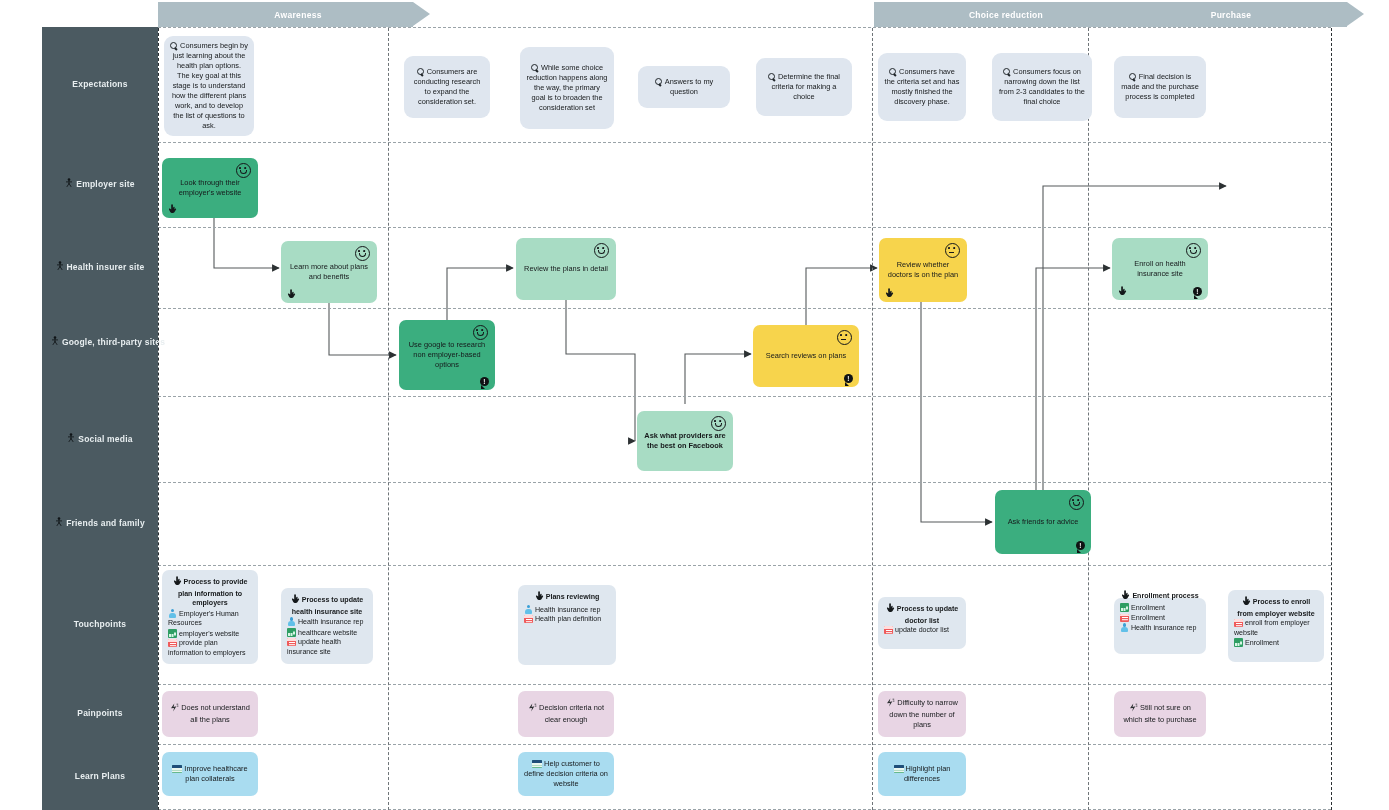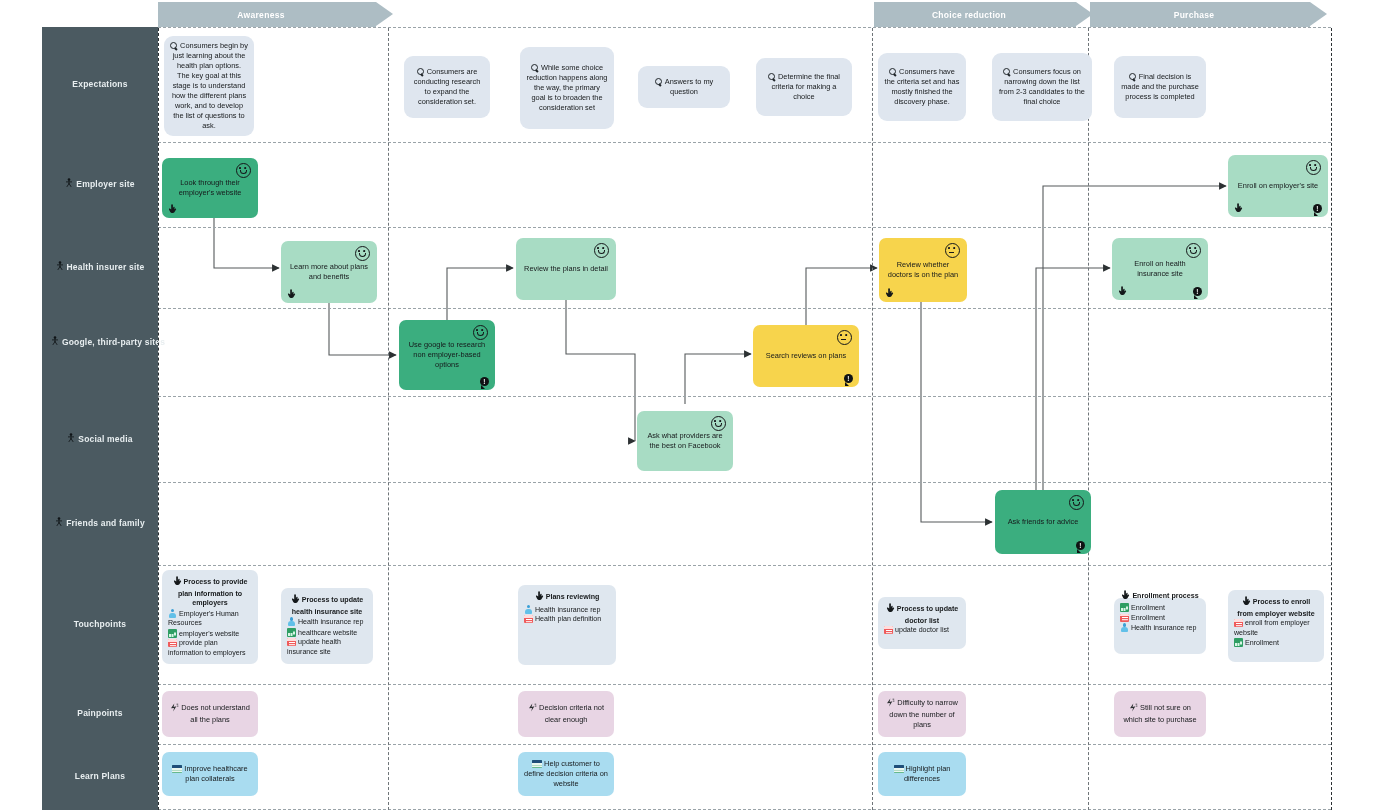--- a/index.html
+++ b/index.html
@@ -7,21 +7,21 @@
   #stage{position:relative;width:1389px;height:810px;overflow:hidden;background:#fff;}
 
   
   #lane-labels{position:absolute;left:42px;top:27px;width:116px;height:783px;background:#4b5a61;}
   .lane-label{position:absolute;left:0;width:116px;display:flex;align-items:center;justify-content:center;
               color:#e8eef0;font-size:8.5px;font-weight:bold;text-align:center;letter-spacing:.2px;line-height:1.35;}
   .lane-label .ppl{display:inline-block;margin-right:3px;font-size:9px;color:#0f1417;}
 
   
   .phase{position:absolute;top:2px;height:25px;background:#adbdc4;color:#ffffff;font-size:8.5px;font-weight:bold;
-         display:flex;align-items:center;justify-content:center;letter-spacing:.3px;}
+         display:flex;align-items:center;justify-content:center;letter-spacing:.3px;padding-left:37px;}
   .phase .ptxt{position:relative;left:-6px;}
   .phase:after{content:"";position:absolute;right:-17px;top:0;width:0;height:0;
                border-top:12.5px solid transparent;border-bottom:12.5px solid transparent;border-left:17px solid #adbdc4;}
 
   
   .hline{position:absolute;left:158px;right:58px;border-top:1px dashed #9aa3a8;height:0;}
   .vline{position:absolute;top:28px;bottom:0px;border-left:1px dashed #6e7478;width:0;}
   .vline.edge{border-left:1px dashed #2b3033;}
 
   
@@ -219,49 +219,41 @@
     </div>
     <div class="card act-dark" style="left: 399px; top: 320px; width: 96px; height: 70px;">
       <span class="ctext">Use google to research non employer-based options</span>
       <span class="face happy"></span>
       <span class="bubble"></span>
     </div>
     <div class="card act-light" style="left: 516px; top: 238px; width: 100px; height: 62px;">
       <span class="ctext">Review the plans in detail</span>
       <span class="face happy"></span>
     </div>
-    <div class="card act-light" style="left: 637px; top: 411px; width: 96px; height: 60px;">
+    <div class="card act-light" style="left: 637px; top: 411px; width: 96px; height: 60px; font-weight: bold;">
       <span class="ctext">Ask what providers are the best on Facebook</span>
       <span class="face happy"></span>
     </div>
     <div class="card yel" style="left: 753px; top: 325px; width: 106px; height: 62px;">
       <span class="ctext">Search reviews on plans</span>
       <span class="face neutral"></span>
       <span class="bubble"></span>
     </div>
     <div class="card yel" style="left: 879px; top: 238px; width: 88px; height: 64px;">
       <span class="ctext">Review whether doctors is on the plan</span>
       <span class="face neutral"></span>
       <span class="hand"><svg width="9" height="10" viewBox="0 0 9 10">
           <path d="M3.2 1.0 a0.85 0.85 0 0 1 1.7 0 L4.9 4.5 L5.3 3.2 a0.7 0.7 0 0 1 1.35 0.3 L6.3 5.4 L7.1 4.6 a0.65 0.65 0 0 1 0.95 0.85 L6.4 8.2 a2 2 0 0 1 -1.6 0.75 L3.6 8.95 a1.9 1.9 0 0 1 -1.5 -1.1 L1.0 5.4 a0.7 0.7 0 0 1 1.15 -0.75 L3.2 5.6 Z" fill="#14181a"></path>
         </svg></span>
     </div>
     <div class="card act-dark" style="left: 995px; top: 490px; width: 96px; height: 64px;">
       <span class="ctext">Ask friends for advice</span>
       <span class="face happy"></span>
       <span class="bubble"></span>
     </div>
-    <div class="card act-light" style="left: 1228px; top: 155px; width: 100px; height: 62px;">
-      <span class="ctext">Enroll on employer's site</span>
-      <span class="face happy"></span>
-      <span class="hand"><svg width="9" height="10" viewBox="0 0 9 10">
-          <path d="M3.2 1.0 a0.85 0.85 0 0 1 1.7 0 L4.9 4.5 L5.3 3.2 a0.7 0.7 0 0 1 1.35 0.3 L6.3 5.4 L7.1 4.6 a0.65 0.65 0 0 1 0.95 0.85 L6.4 8.2 a2 2 0 0 1 -1.6 0.75 L3.6 8.95 a1.9 1.9 0 0 1 -1.5 -1.1 L1.0 5.4 a0.7 0.7 0 0 1 1.15 -0.75 L3.2 5.6 Z" fill="#14181a"></path>
-        </svg></span>
-      <span class="bubble"></span>
-    </div>
     <div class="card act-light" style="left: 1112px; top: 238px; width: 96px; height: 62px;">
       <span class="ctext">Enroll on health insurance site</span>
       <span class="face happy"></span>
       <span class="hand"><svg width="9" height="10" viewBox="0 0 9 10">
           <path d="M3.2 1.0 a0.85 0.85 0 0 1 1.7 0 L4.9 4.5 L5.3 3.2 a0.7 0.7 0 0 1 1.35 0.3 L6.3 5.4 L7.1 4.6 a0.65 0.65 0 0 1 0.95 0.85 L6.4 8.2 a2 2 0 0 1 -1.6 0.75 L3.6 8.95 a1.9 1.9 0 0 1 -1.5 -1.1 L1.0 5.4 a0.7 0.7 0 0 1 1.15 -0.75 L3.2 5.6 Z" fill="#14181a"></path>
         </svg></span>
       <span class="bubble"></span>
     </div>
     <div class="card tp" style="left: 162px; top: 570px; width: 96px; height: 94px; align-items: flex-start; padding-top: 6px;">
       <span class="ctext">

